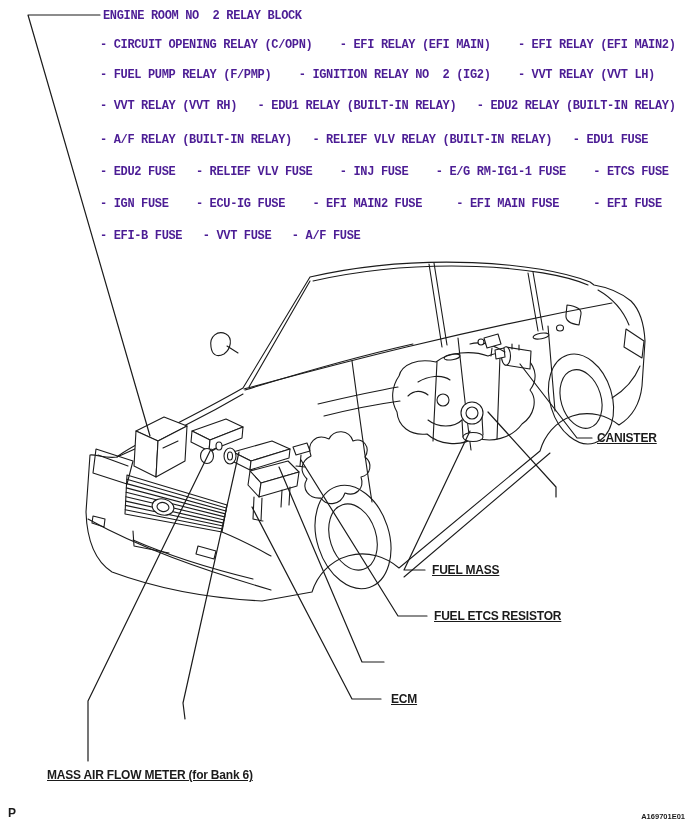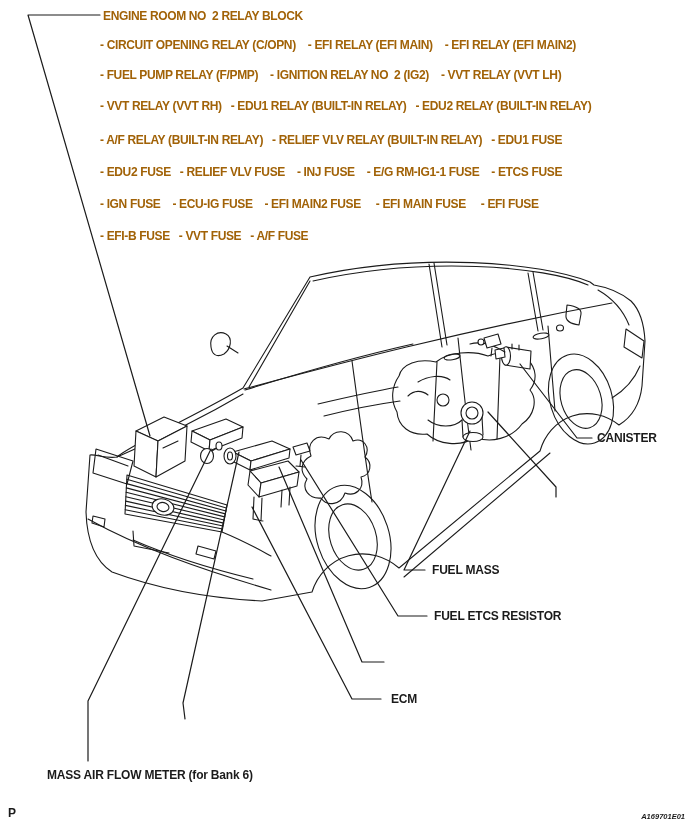--- a/index.html
+++ b/index.html
@@ -6,31 +6,30 @@
   body{
     width:691px;height:836px;position:relative;overflow:hidden;
     background:#ffffff;
     font-family:"Liberation Sans", sans-serif;
     color:#1b1b1b;
   }
   .page{position:absolute;inset:0;width:691px;height:836px;}
   .txt{
     position:absolute;
     font-size:12px;font-weight:700;line-height:16px;
-    letter-spacing:-0.35px;white-space:pre;color:#a16207;
+    letter-spacing:-0.35px;white-space:pre;color:#4c1d95;font-family:Liberation Mono, monospace;
   }
   .lbl{
     position:absolute;
     font-size:12px;font-weight:700;line-height:16px;
-    letter-spacing:-0.2px;white-space:pre;color:#1b1b1b;
+    letter-spacing:-0.2px;white-space:pre;color:#1b1b1b;text-decoration:underline;
   }
   .figcode{
     position:absolute;font-size:7.5px;font-weight:700;letter-spacing:0;
     color:#1b1b1b;
-    font-style:italic;
   }
   .pmark{position:absolute;font-size:12px;font-weight:700;color:#1b1b1b;}
   svg{position:absolute;left:0;top:0;}
   svg *{vector-effect:non-scaling-stroke;}
 </style>
 </head>
 <body>
 
 <div class="page">
 

